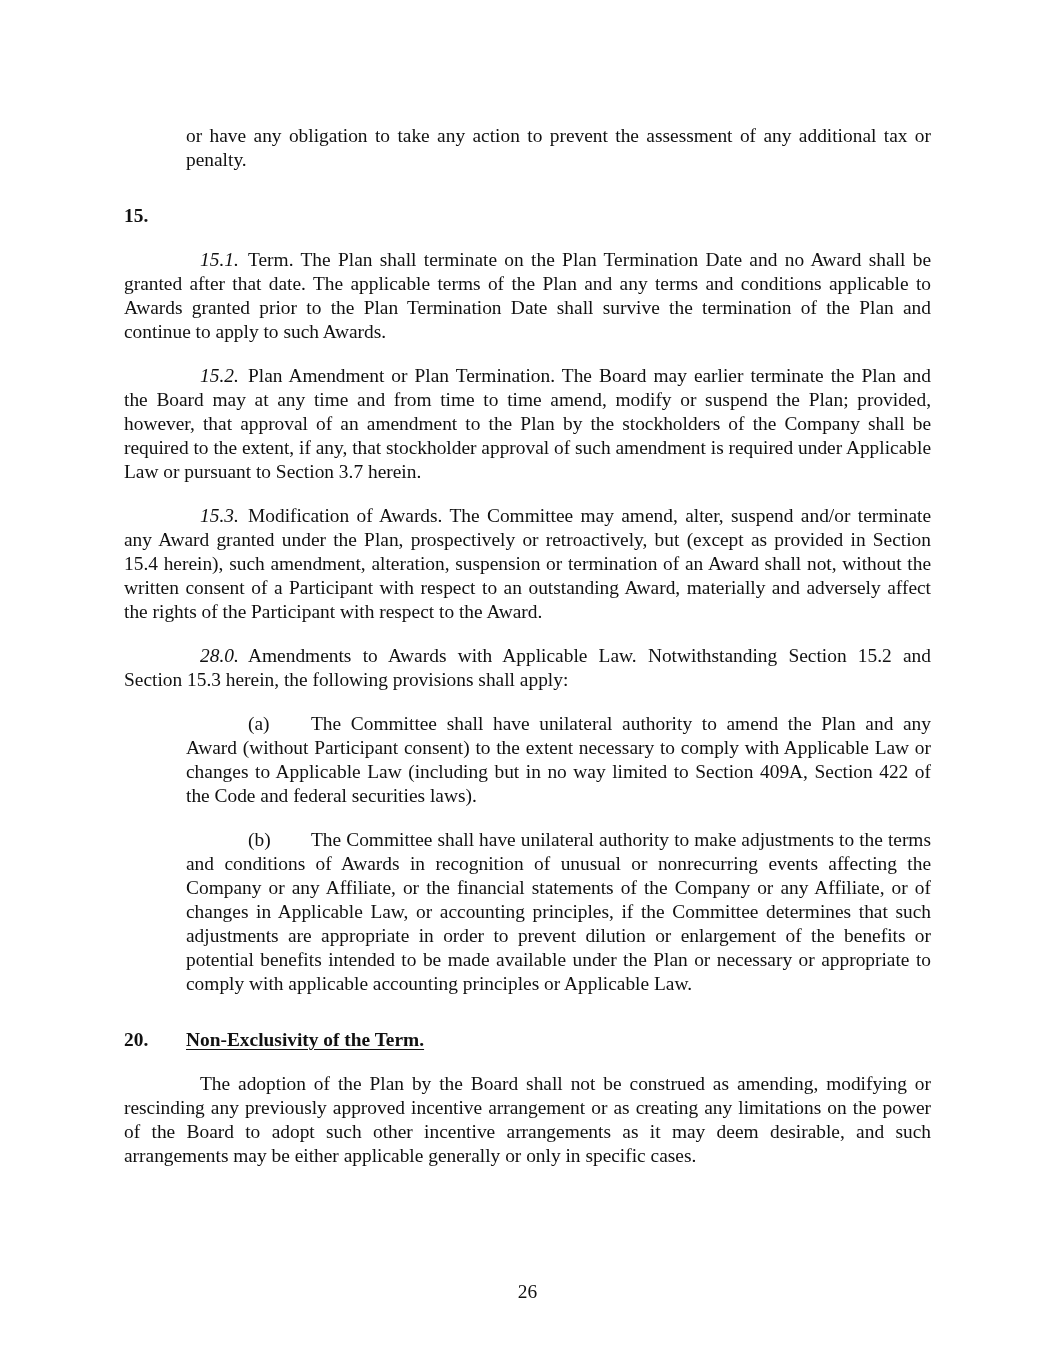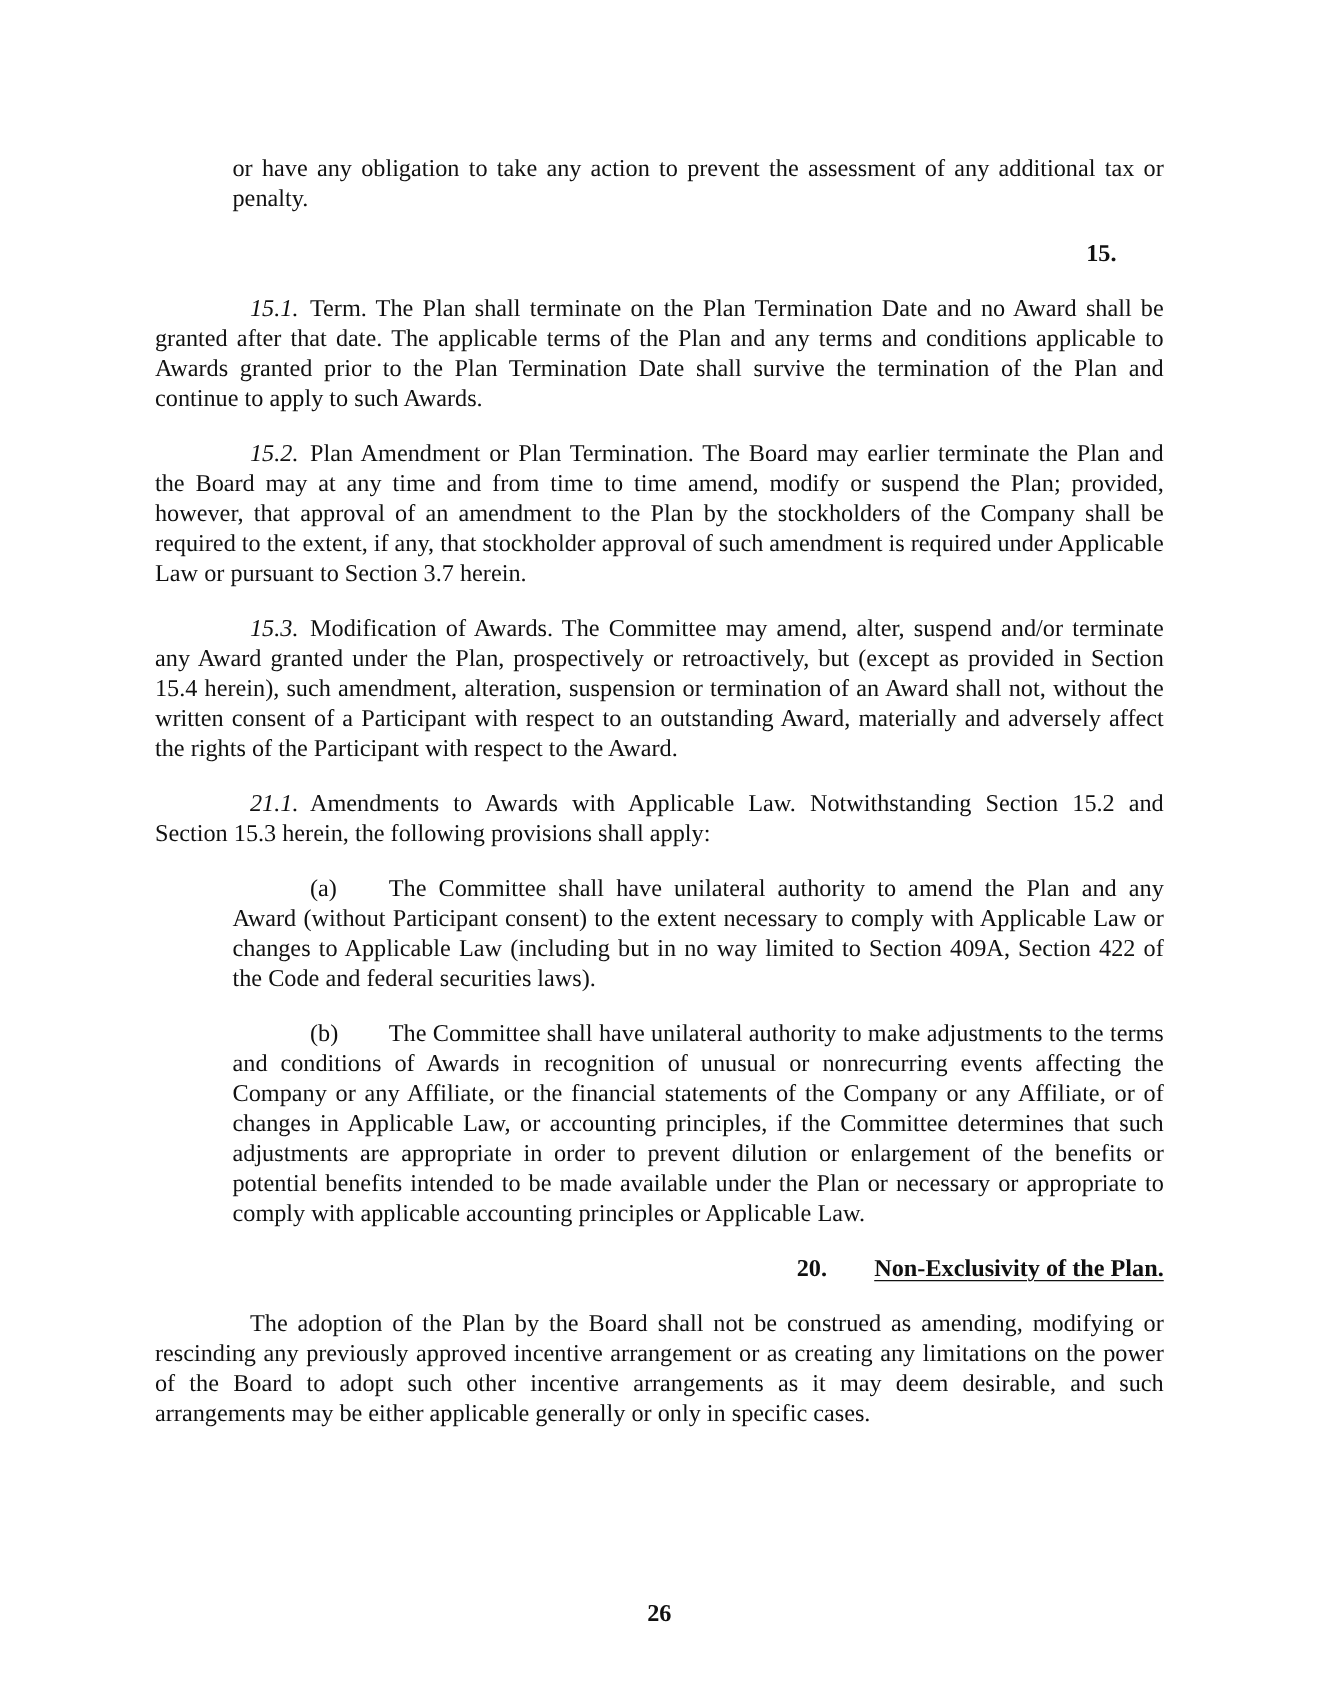--- a/index.html
+++ b/index.html
@@ -4,53 +4,53 @@
 <style>
   html, body { margin: 0; padding: 0; background: #ffffff; }
   body {
     width: 1055px; height: 1365px; position: relative; overflow: hidden;
     font-family: "Liberation Serif", "DejaVu Serif", serif;
     font-size: 19.4px; color: #111; line-height: 24px;
   }
   .page { position: absolute; left: 124px; width: 807px; top: 124px; }
   p { margin: 0; text-align: justify; text-align-last: left; }
   .cont { padding-left: 62px; }
-  .heading { font-weight: bold; display: flex; margin-top: 20px; justify-content: flex-end; }
+  .heading { font-weight: bold; display: flex; margin-top: 32px; }
   .heading .num { width: 62px; flex: none; }
   .heading .title { text-decoration: underline; text-decoration-thickness: 1px; text-underline-offset: 3px; }
   .para { margin-top: 20px; text-indent: 76px; }
   .sub-num { display: inline-block; width: 48px; text-indent: 0; font-style: italic; }
   .u { text-decoration-thickness: 1px; text-underline-offset: 3px; }
   .item { margin-top: 20px; padding-left: 62px; text-indent: 62px; }
   .item-label { display: inline-block; width: 63px; text-indent: 0; }
-  .page-number { position: absolute; left: 0; width: 1055px; top: 1280px; text-align: center; font-weight: bold; }
+  .page-number { position: absolute; left: 0; width: 1055px; top: 1280px; text-align: center; }
 </style>
 </head>
 <body>
 
 <div class="page">
   <p class="cont">or have any obligation to take any action to prevent the assessment of any additional tax or penalty.</p>
 
   <div class="heading">
     <span class="num">15.</span>
   </div>
 
   <p class="para"><span class="sub-num">15.1.</span><span class="u">Term</span><span>.  The Plan shall terminate on the Plan Termination Date and no Award shall be granted after that date.  The applicable terms of the Plan and any terms and conditions applicable to Awards granted prior to the Plan Termination Date shall survive the termination of the Plan and continue to apply to such Awards.</span></p>
 
   <p class="para"><span class="sub-num">15.2.</span><span class="u">Plan Amendment or Plan Termination</span><span>.  The Board may earlier terminate the Plan and the Board may at any time and from time to time amend, modify or suspend the Plan; provided, however, that approval of an amendment to the Plan by the stockholders of the Company shall be required to the extent, if any, that stockholder approval of such amendment is required under Applicable Law or pursuant to Section 3.7 herein.</span></p>
 
   <p class="para"><span class="sub-num">15.3.</span><span class="u">Modification of Awards</span><span>.  The Committee may amend, alter, suspend and/or terminate any Award granted under the Plan, prospectively or retroactively, but (except as provided in Section 15.4 herein), such amendment, alteration, suspension or termination of an Award shall not, without the written consent of a Participant with respect to an outstanding Award, materially and adversely affect the rights of the Participant with respect to the Award.</span></p>
 
-  <p class="para"><span class="sub-num">21.1.</span><span class="u">Amendments to Awards with Applicable Law</span><span>.  Notwithstanding Section 15.2 and Section 15.3 herein, the following provisions shall apply:</span></p>
+  <p class="para"><span class="sub-num">28.0.</span><span class="u">Amendments to Awards with Applicable Law</span><span>.  Notwithstanding Section 15.2 and Section 15.3 herein, the following provisions shall apply:</span></p>
 
   <p class="item"><span class="item-label">(a)</span><span>The Committee shall have unilateral authority to amend the Plan and any Award (without Participant consent) to the extent necessary to comply with Applicable Law or changes to Applicable Law (including but in no way limited to Section 409A, Section 422 of the Code and federal securities laws).</span></p>
 
   <p class="item"><span class="item-label">(b)</span><span>The Committee shall have unilateral authority to make adjustments to the terms and conditions of Awards in recognition of unusual or nonrecurring events affecting the Company or any Affiliate, or the financial statements of the Company or any Affiliate, or of changes in Applicable Law, or accounting principles, if the Committee determines that such adjustments are appropriate in order to prevent dilution or enlargement of the benefits or potential benefits intended to be made available under the Plan or necessary or appropriate to comply with applicable accounting principles or Applicable Law.</span></p>
 
   <div class="heading">
     <span class="num">20.</span>
-    <span class="title">Non-Exclusivity of the Plan.</span>
+    <span class="title">Non-Exclusivity of the Term.</span>
   </div>
 
   <p class="para">The adoption of the Plan by the Board shall not be construed as amending, modifying or rescinding any previously approved incentive arrangement or as creating any limitations on the power of the Board to adopt such other incentive arrangements as it may deem desirable, and such arrangements may be either applicable generally or only in specific cases.</p>
 </div>
 
 <div class="page-number">26</div>
 
 </body></html>

